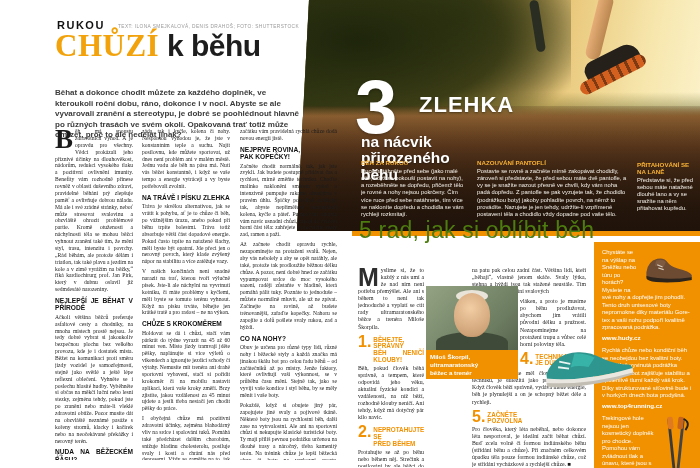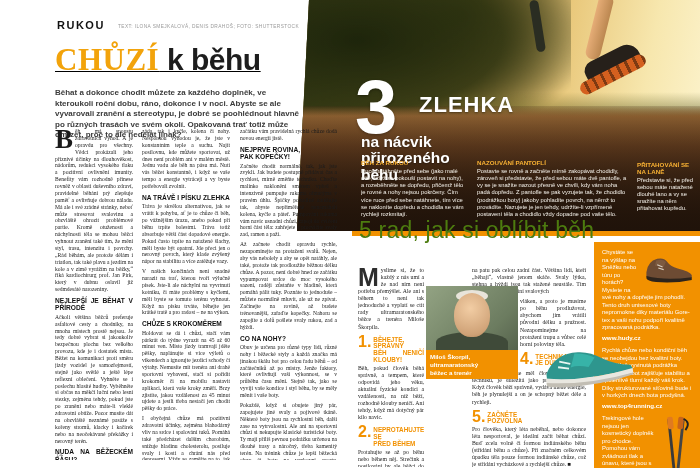--- a/index.html
+++ b/index.html
@@ -5,21 +5,21 @@
   html,body{margin:0;padding:0;background:#e8e8e8;}
   .spread{position:relative;width:700px;height:468px;background:#ffffff;overflow:hidden;
           font-family:"Liberation Sans",sans-serif;}
   .pre{white-space:pre-line;}
 
   
   .kicker{position:absolute;left:57px;top:20px;font:bold 11px/1 "Liberation Sans",sans-serif;
           letter-spacing:1.5px;color:#111;}
   .credit{position:absolute;left:118px;top:25px;font:4.8px/1 "Liberation Sans",sans-serif;
           letter-spacing:.4px;color:#9a9a9a;text-transform:uppercase;}
-  .title{position:absolute;left:55px;top:44px;white-space:nowrap;text-decoration:underline;}
+  .title{position:absolute;left:55px;top:30px;white-space:nowrap;}
   .title .to{font:bold 31px/1 "Liberation Serif",serif;color:#F2A30B;letter-spacing:.5px;}
   .title .tb{font:bold 30px/1 "Liberation Sans",sans-serif;color:#1d1d1d;letter-spacing:-.5px;}
   .perex{position:absolute;left:55px;top:88px;width:250px;font:bold 8px/1.32 "Liberation Sans",sans-serif;
          color:#3b3b3b;}
 
   
   .col{position:absolute;top:128px;height:332px;overflow:hidden;text-align:justify;
        font:5.6px/1.23 "Liberation Serif",serif;color:#1c1c1c;}
   .col p{margin:0 0 3px 0;}
   .c1{left:55px;width:78px;}

